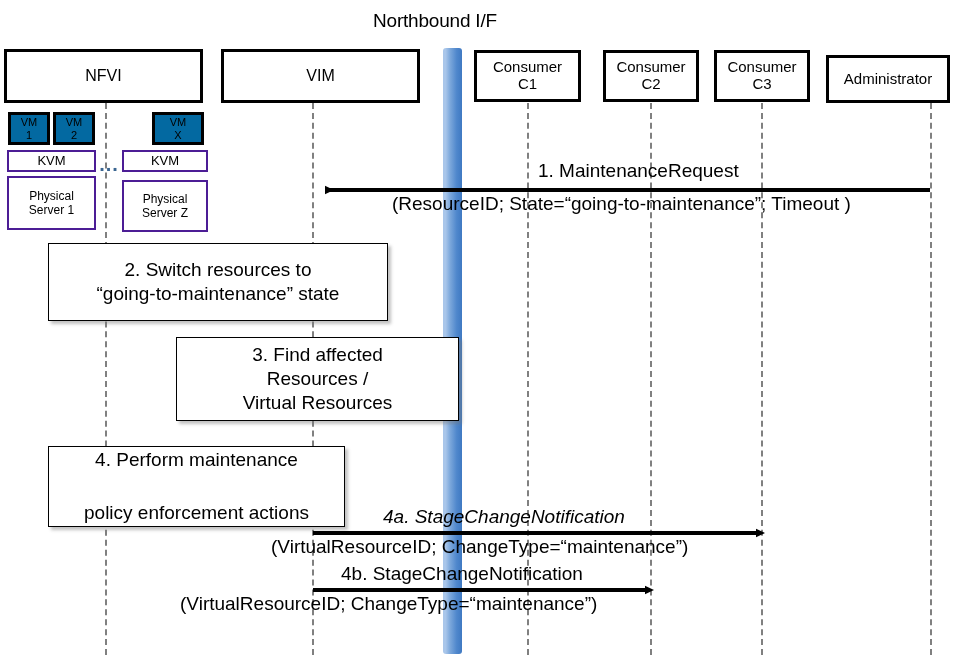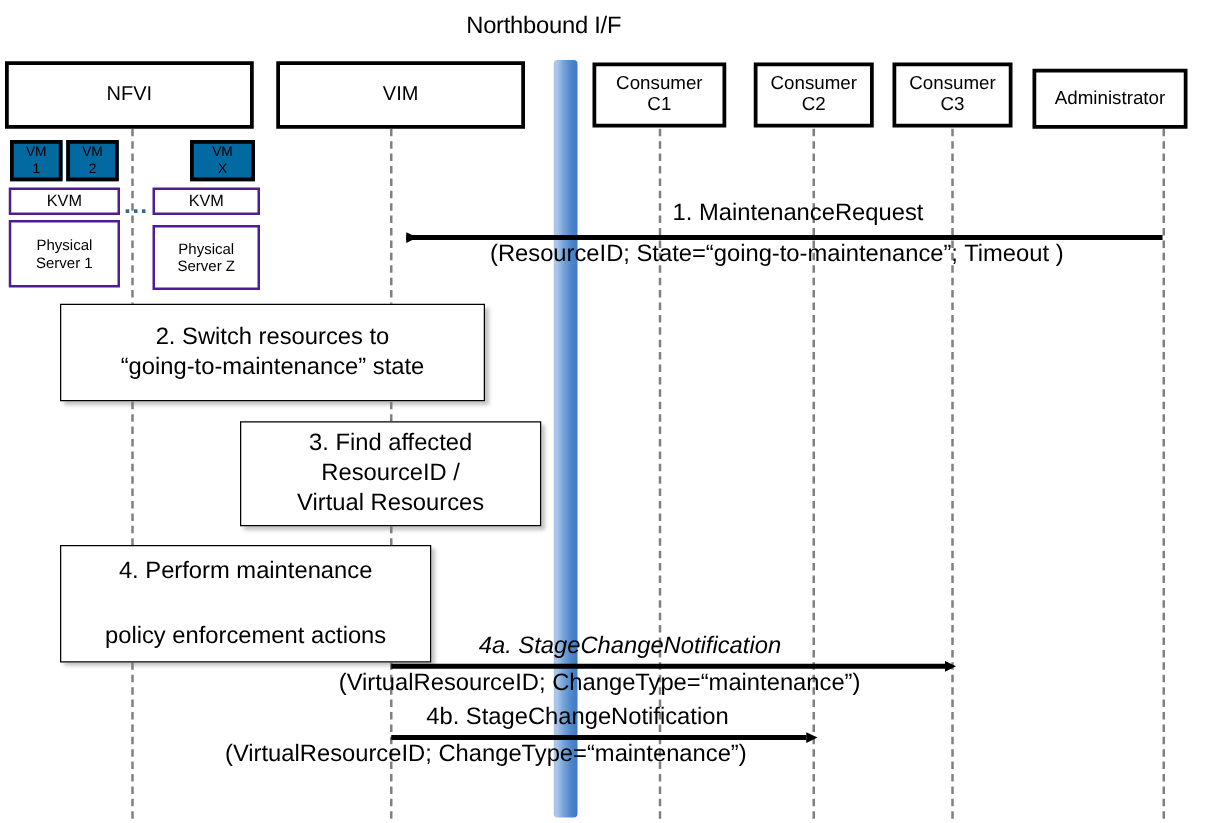--- a/index.html
+++ b/index.html
@@ -214,27 +214,27 @@
     <line x1="930" y1="12" x2="325" y2="12" stroke="#000" stroke-width="4" marker-end="url(#arrL)"></line>
   </svg>
   <div class="abs msg-label" style="left:538px; top:160px;">1.   MaintenanceRequest</div>
   <div class="abs msg-label" style="left:392px; top:193px;">(ResourceID; State=“going-to-maintenance”; Timeout )</div>
 
   <div class="abs note-box" style="left:48px; top:243px; width:340px; height:78px;">
     <span class="ln">2. Switch resources to</span>
     <span class="ln">“going-to-maintenance” state</span>
   </div>
 
-  <div class="abs note-box" style="left:192px; top:337px; width:241px; height:84px;">
+  <div class="abs note-box" style="left:176px; top:337px; width:283px; height:84px;">
     <span class="ln">3. Find affected</span>
-    <span class="ln">ResourceID /</span>
+    <span class="ln">Resources /</span>
     <span class="ln">Virtual Resources</span>
   </div>
 
-  <div class="abs note-box" style="left:48px; top:436px; width:297px; height:94px;gap:28px;">
+  <div class="abs note-box" style="left:48px; top:446px; width:297px; height:81px;gap:28px;">
     <span class="ln">4. Perform maintenance</span>
     <span class="ln">policy enforcement actions</span>
   </div>
 
   <svg class="abs msg-svg" style="left:0px; top:521px;" width="965" height="24">
     <line x1="313" y1="12" x2="756" y2="12" stroke="#000" stroke-width="4" marker-end="url(#arrR)"></line>
   </svg>
   <div class="abs msg-label" style="left:383px; top:506px;font-style:italic;">4a. StageChangeNotification</div>
   <div class="abs msg-label" style="left:271px; top:536px;">(VirtualResourceID; ChangeType=“maintenance”)</div>
 

